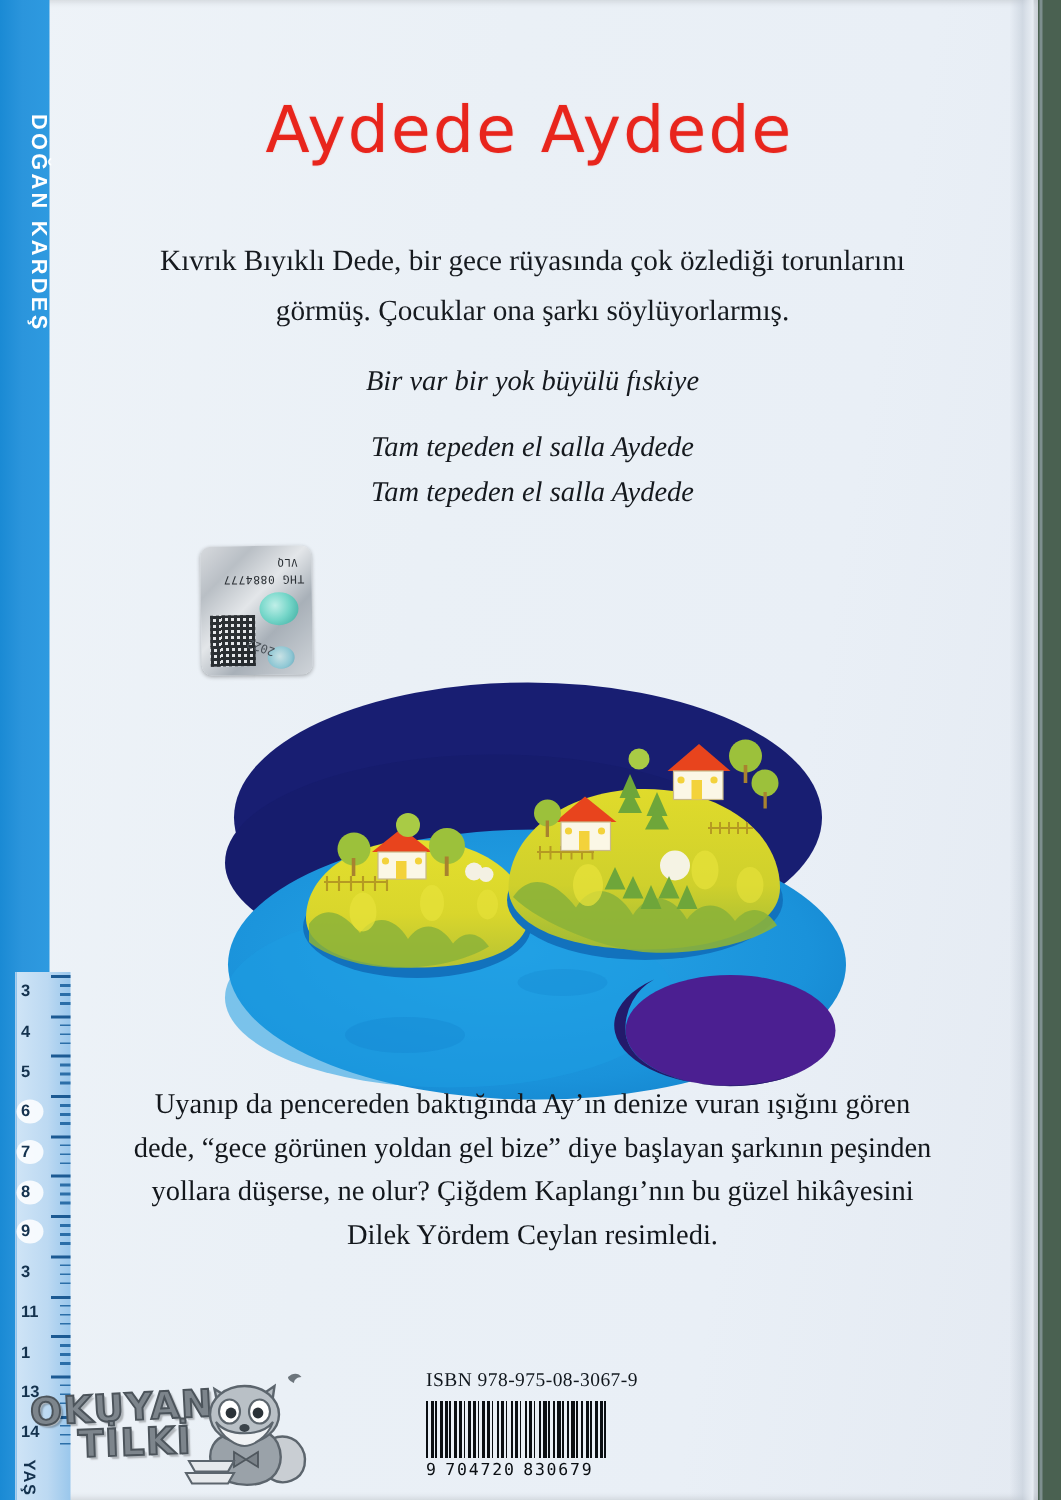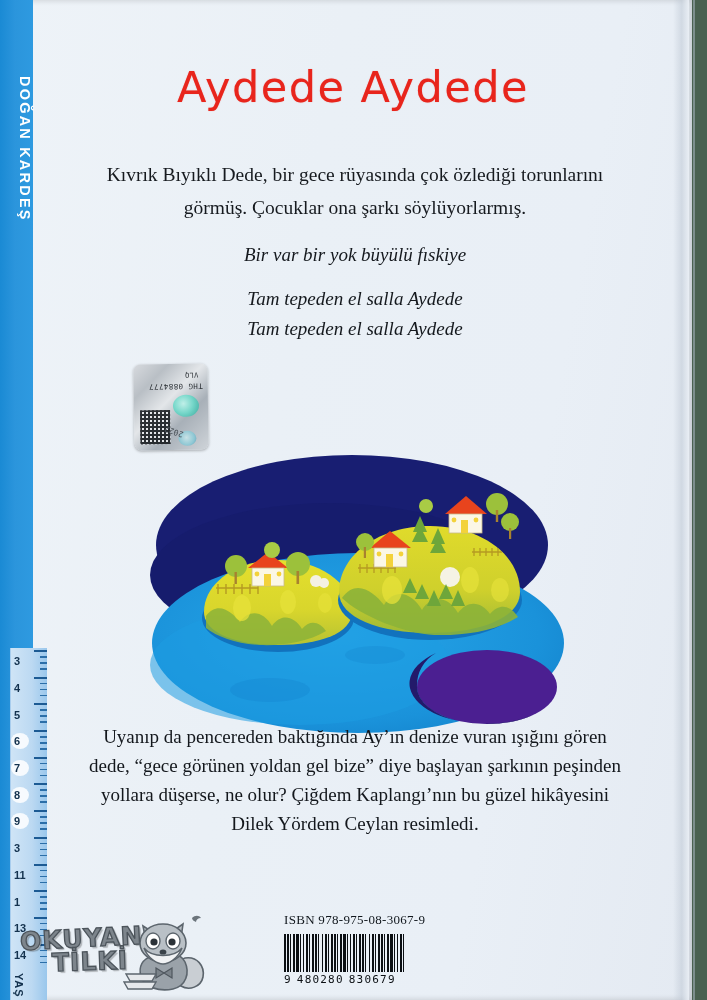--- a/index.html
+++ b/index.html
@@ -588,21 +588,21 @@
     </svg>
   </div>
 
   <div class="blurb">Uyanıp da pencereden baktığında Ay’ın denize vuran ışığını gören dede, “gece görünen yoldan gel bize” diye başlayan şarkının peşinden yollara düşerse, ne olur? Çiğdem Kaplangı’nın bu güzel hikâyesini Dilek Yördem Ceylan resimledi.</div>
 
   <div class="isbn">ISBN 978-975-08-3067-9</div>
   <div class="barcode-wrap">
     <div class="barcode"></div>
     <div class="barcode-digits">
       <span>9</span>
-      <span>480280</span>
+      <span>704720</span>
       <span>830679</span>
     </div>
   </div>
 
   <div class="logo">
     <span class="logo-word w1">OKUYAN</span>
     <span class="logo-word w2">TİLKİ</span>
     <svg class="logo-fox" width="86" height="84" viewBox="0 0 86 84" xmlns="http://www.w3.org/2000/svg">
 
       <path d="M63 46c12-2 20 8 18 19-2 10-14 14-22 9-7-5-6-26 4-28z" fill="#c9ced3" stroke="#5c656d" stroke-width="1.6"></path>

